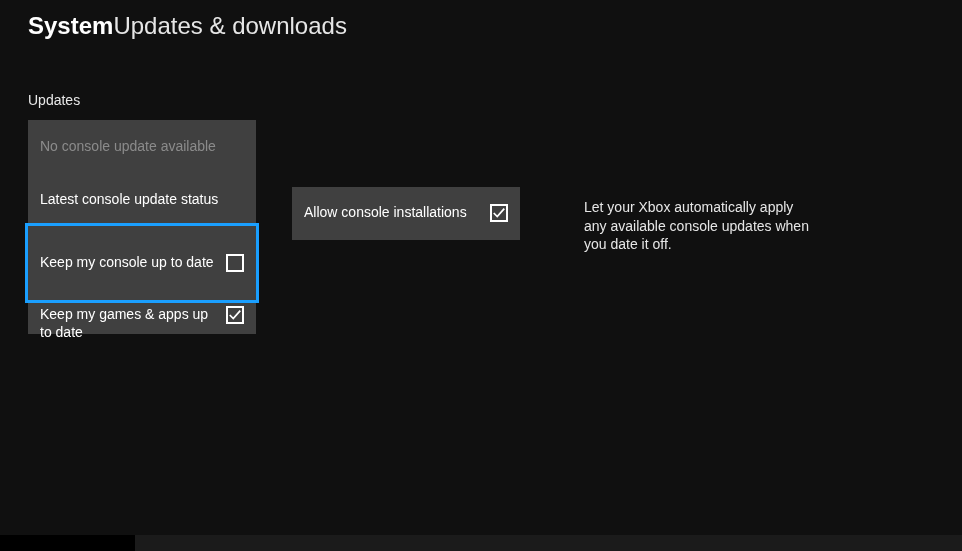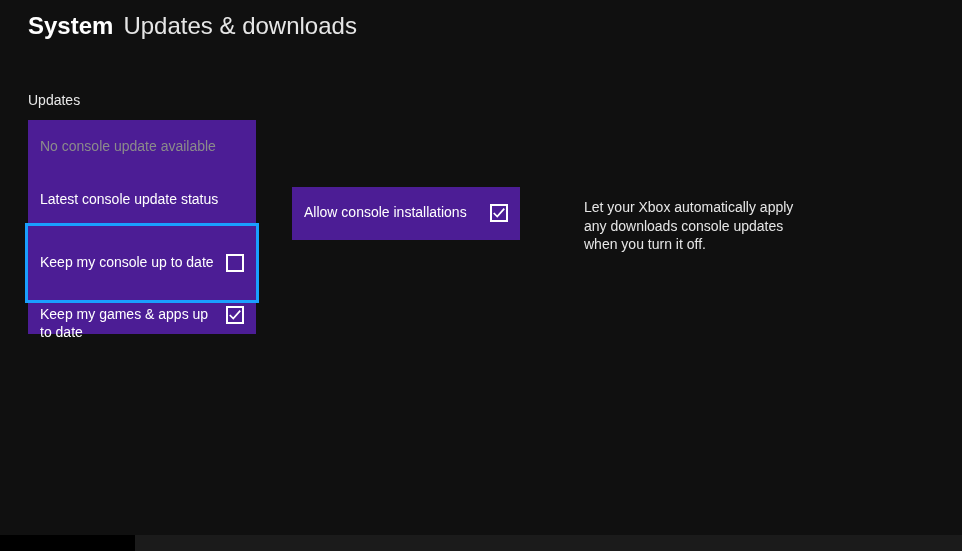--- a/index.html
+++ b/index.html
@@ -13,21 +13,20 @@
       background: #101010;
       font-family: "Segoe UI", Arial, sans-serif;
       color: #ffffff;
       overflow: hidden;
       position: relative;
     }
     .header {
       padding: 12px 28px 0 28px;
       display: flex;
       align-items: baseline;
-      gap: 10px;
     }
     .header-system {
       font-size: 24px;
       font-weight: 700;
       color: #ffffff;
     }
     .header-page {
       font-size: 24px;
       font-weight: 300;
       color: #e6e6e6;
@@ -53,21 +52,21 @@
       padding-left: 28px;
       padding-top: 26px;
     }
     .section-title {
       font-size: 14px;
       font-weight: 400;
       color: #e8e8e8;
       margin-bottom: 12px;
     }
     .item {
-      background: #4c1d95;
+      background: #404040;
       height: 53px;
       width: 228px;
       display: flex;
       align-items: center;
       justify-content: space-between;
       padding: 0 12px;
       margin-bottom: 0px;
       border: none;
       color: #ffffff;
       font-size: 14px;
@@ -175,19 +174,19 @@
       <span class="item-label">Allow console installations</span>
       <span class="checkbox">
         <svg viewBox="0 0 16 16">
             <polyline points="2,8 6,12 14,3" fill="none" stroke="#ffffff" stroke-width="2"></polyline>
           </svg>
       </span>
     </button>
   </div>
 
   <div class="col col-help">
-    <div class="help-text">Let your Xbox automatically apply any downloads console updates when you turn it off.</div>
+    <div class="help-text">Let your Xbox automatically apply any available console updates when you date it off.</div>
   </div>
 
 </div>
 
 <div class="bottom-bar-dark"></div>
 <div class="bottom-bar-grey"></div>
 
 </body></html>

